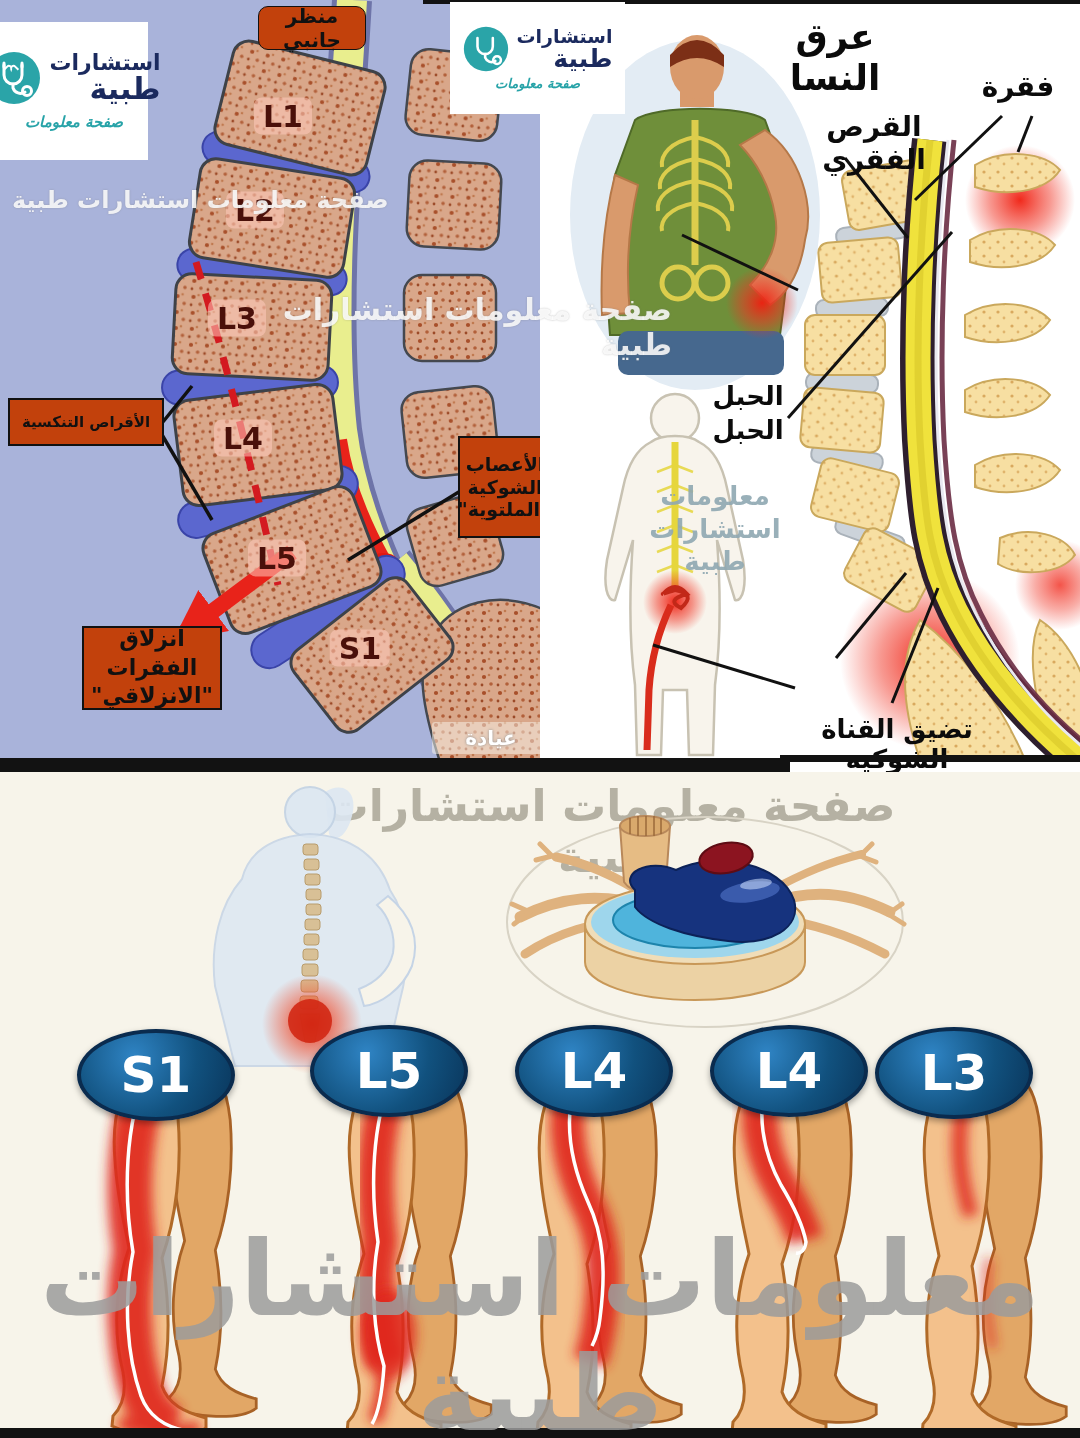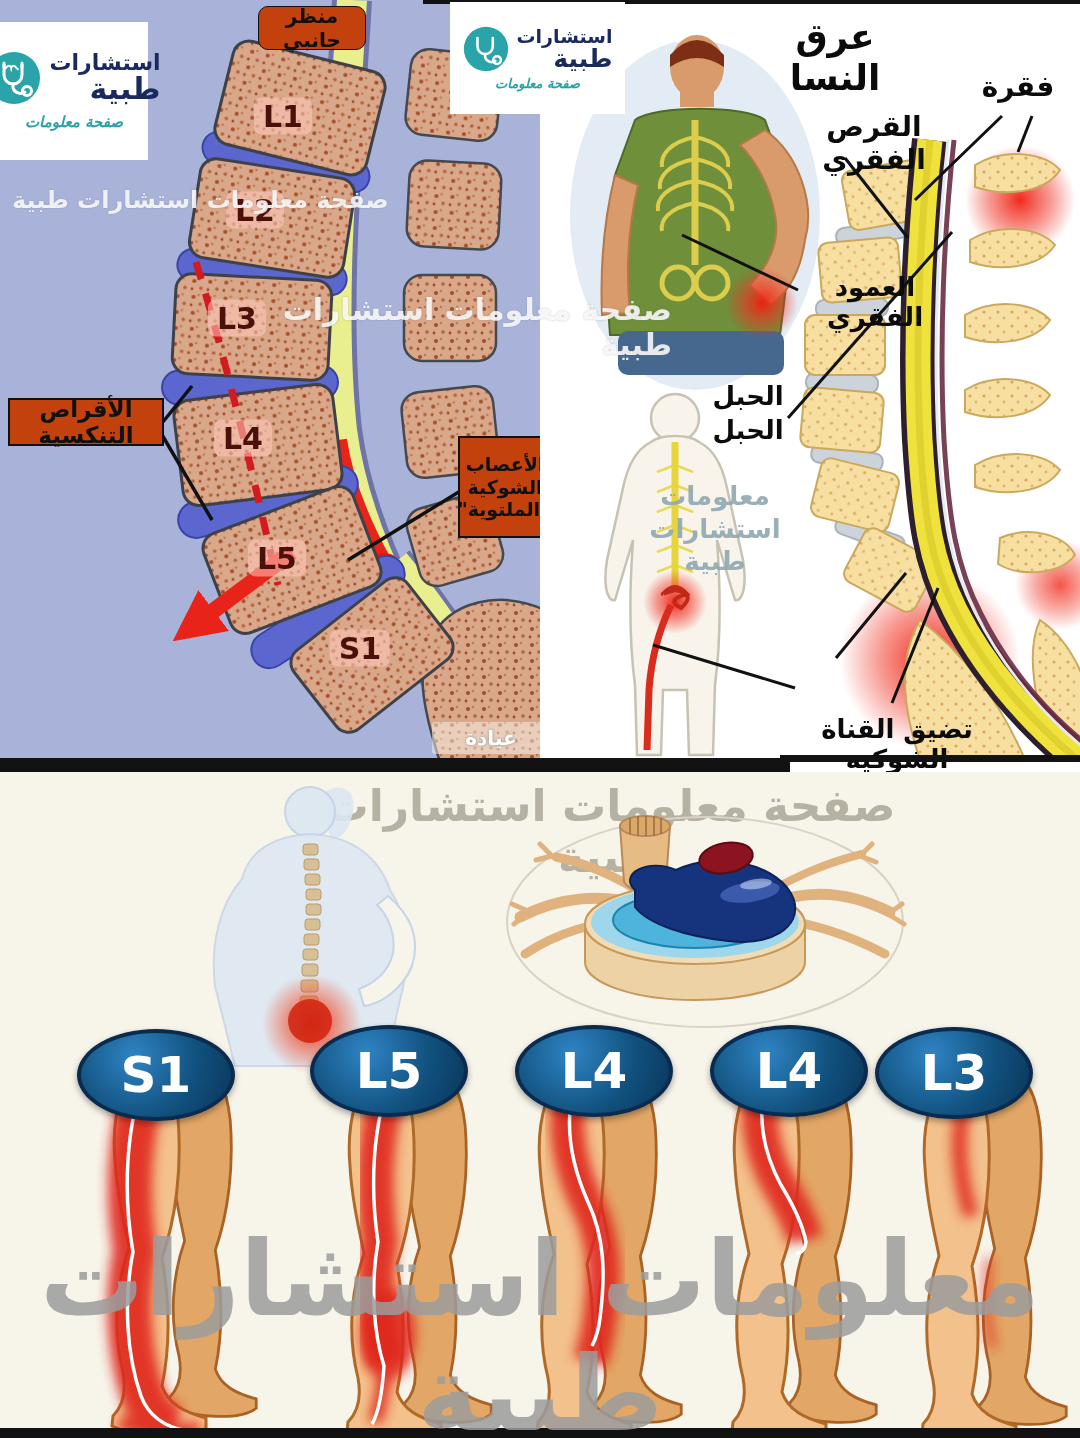--- a/index.html
+++ b/index.html
@@ -108,25 +108,29 @@
     </svg>
 
     <div class="abs vlabel ar" style="left:283px;top:116px">L1</div>
     <div class="abs vlabel ar" style="left:255px;top:210px">L2</div>
     <div class="abs vlabel ar" style="left:237px;top:318px">L3</div>
     <div class="abs vlabel ar" style="left:243px;top:438px">L4</div>
     <div class="abs vlabel ar" style="left:277px;top:558px">L5</div>
     <div class="abs vlabel ar" style="left:360px;top:648px">S1</div>
 
     <div class="abs wlabel ar" style="left:258px;top:6px;width:106px;height:42px;font-size:20px;border-radius:10px;border-width:1.5px">منظر جانبي</div>
-    <div class="abs wlabel ar" style="left:8px;top:398px;width:152px;height:44px;font-size:23px">الأقراص التنكسية</div>
+    <div class="abs wlabel ar" style="left:8px;top:398px;width:152px;height:44px;font-size:15px">الأقراص التنكسية</div>
     <div class="abs wlabel ar" style="left:458px;top:436px;width:90px;height:98px;font-size:19px;line-height:1.2">
       <span>الأعصاب</span>
       <span>الشوكية</span>
       <span>"الملتوية"</span>
+    </div>
+    <div class="abs wlabel ar" style="left:82px;top:626px;width:136px;height:80px;font-size:22px;line-height:1.3">
+      <span>انزلاق الفقرات</span>
+      <span>"الانزلاقي"</span>
     </div>
 
     <div class="abs wm ar" style="left:12px;top:186px;font-size:24px">صفحة معلومات استشارات طبية</div>
     <div class="abs clinic ar" style="left:432px;top:722px;width:118px;height:32px;font-size:20px;line-height:32px">عيادة مايفيلد</div>
 
     <div class="abs logo-box" style="left:0;top:22px;width:148px;height:138px">
       <div class="logo-row">
         <svg width="54" height="54" viewBox="0 0 54 54">
           <circle cx="27" cy="27" r="26" fill="#2aa4a8"></circle>
           <path d="M17,14 v10 a9,9 0 0 0 18,0 v-10" fill="none" stroke="#fff" stroke-width="3" stroke-linecap="round"></path>
@@ -235,21 +239,20 @@
         <line x1="258" y1="290" x2="142" y2="235"></line>
         <line x1="248" y1="418" x2="412" y2="232"></line>
         <line x1="296" y1="658" x2="366" y2="573"></line>
         <line x1="352" y1="703" x2="398" y2="588"></line>
       </g>
     </svg>
 
     <div class="abs plain-label ar" style="left:205px;top:16px;width:180px;font-size:36px">عرق النسا</div>
     <div class="abs plain-label ar" style="left:438px;top:70px;width:80px;font-size:28px">فقرة</div>
     <div class="abs plain-label ar" style="left:254px;top:110px;width:160px;font-size:28px">القرص الفقري</div>
-    <div class="abs plain-label ar" style="left:250px;top:272px;width:170px;font-size:26px">العمود الفقري</div>
     <div class="abs plain-label ar" style="left:148px;top:380px;width:120px;font-size:26px;line-height:1.3">
       <div>الحبل</div>
       <div>الحبل</div>
     </div>
     <div class="abs plain-label ar" style="left:232px;top:714px;width:250px;font-size:26px">تضيق القناة الشوكية</div>
     <div class="abs wm-teal ar" style="left:90px;top:480px;width:170px;font-size:26px">
       <div>معلومات استشارات</div>
       <div>طبية</div>
     </div>
   </div>

